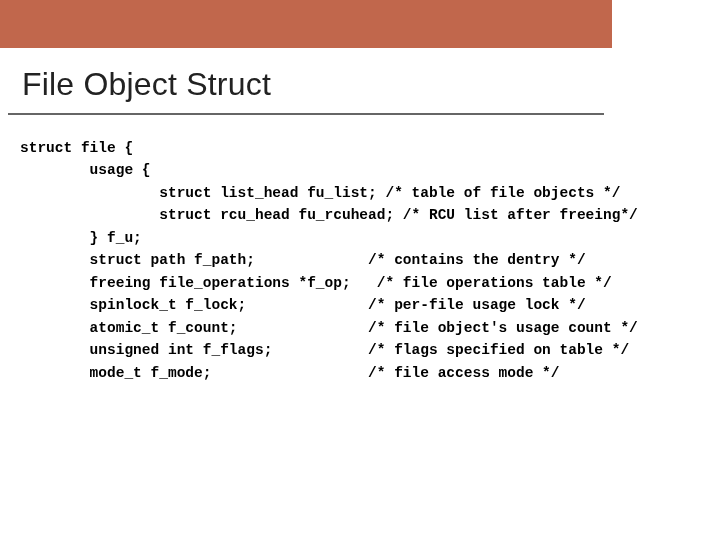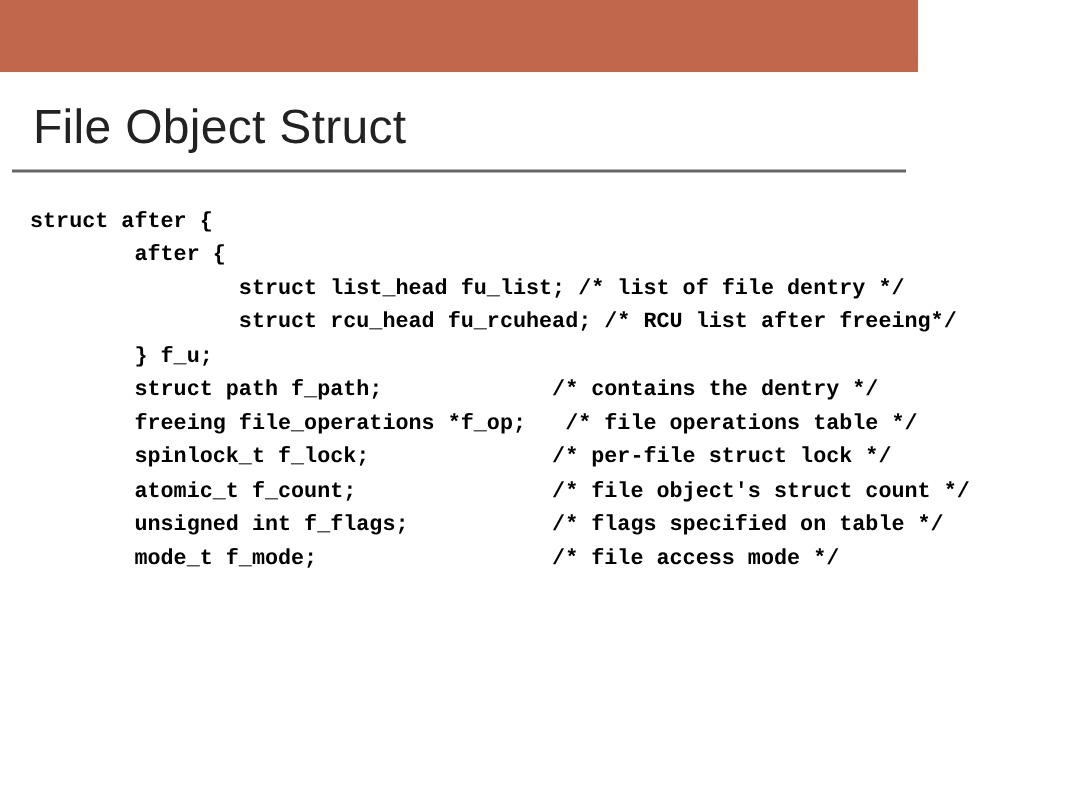--- a/index.html
+++ b/index.html
@@ -44,24 +44,24 @@
   }
 </style>
 </head>
 <body>
 
 <div class="slide">
   <div class="top-bar"></div>
   <div class="title-wrap">
     <div class="title">File Object Struct</div>
   </div>
-  <div class="code-block"><span>struct after {</span>
-<span>        after {</span>
-<span>                struct list_head fu_list; /* list of file dentry */</span>
+  <div class="code-block"><span>struct file {</span>
+<span>        usage {</span>
+<span>                struct list_head fu_list; /* table of file objects */</span>
 <span>                struct rcu_head fu_rcuhead; /* RCU list after freeing*/</span>
 <span>        } f_u;</span>
 <span>        struct path f_path;             /* contains the dentry */</span>
 <span>        freeing file_operations *f_op;   /* file operations table */</span>
-<span>        spinlock_t f_lock;              /* per-file struct lock */</span>
-<span>        atomic_t f_count;               /* file object's struct count */</span>
+<span>        spinlock_t f_lock;              /* per-file usage lock */</span>
+<span>        atomic_t f_count;               /* file object's usage count */</span>
 <span>        unsigned int f_flags;           /* flags specified on table */</span>
 <span>        mode_t f_mode;                  /* file access mode */</span></div>
 </div>
 
 </body></html>

